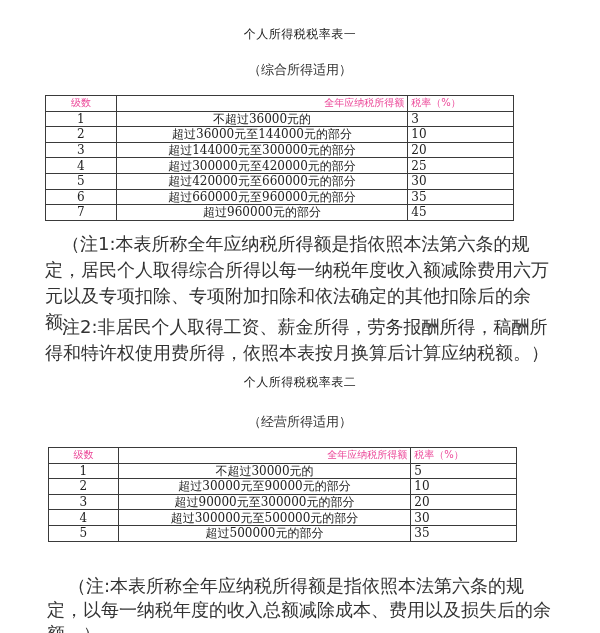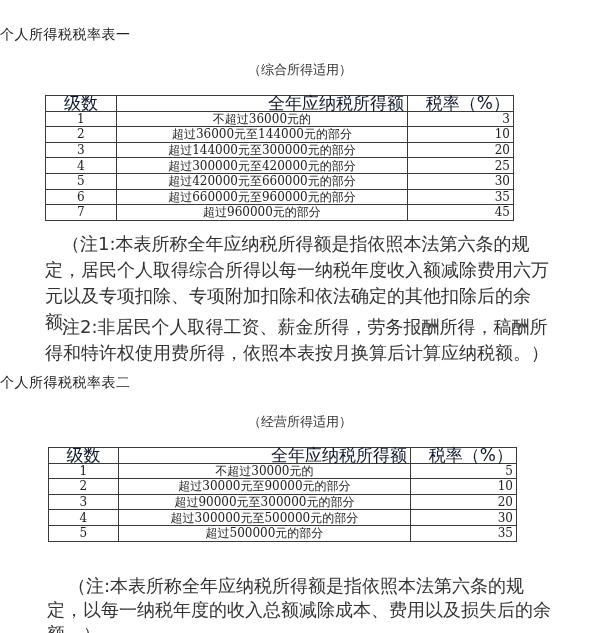--- a/index.html
+++ b/index.html
@@ -12,21 +12,22 @@
       height: 633px;
       position: relative;
       overflow: hidden;
       font-family: "DejaVu Sans", "Liberation Sans", sans-serif;
       color: #222;
     }
     .title {
       position: absolute;
       left: 0;
       width: 600px;
-      font-size: 14px;
+      text-align: center;
+      font-size: 12px;
       color: #222;
       letter-spacing: 0.5px;
     }
     .subtitle {
       position: absolute;
       left: 0;
       width: 600px;
       text-align: center;
       font-size: 13px;
       color: #333;
@@ -41,27 +42,27 @@
     table.rates td, table.rates th {
       border: 1px solid #3a3a3a;
       padding: 0 3px;
       height: 14.6px;
       line-height: 14px;
       font-weight: normal;
       white-space: nowrap;
     }
     table.rates th {
       font-family: "DejaVu Sans", "Liberation Sans", sans-serif;
-      font-size: 17px;
-      color: #0f172a;
+      font-size: 10px;
+      color: #ec4899;
     }
     .col-level { text-align: center; }
     .col-range { text-align: center; }
     .col-range-h { text-align: right; }
-    .col-rate { text-align: right; }
+    .col-rate { text-align: left; }
     .note {
       position: absolute;
       font-size: 18px;
       line-height: 26px;
       color: #333;
     }
     .note p {
       margin: 0;
       text-indent: 17px;
     }

